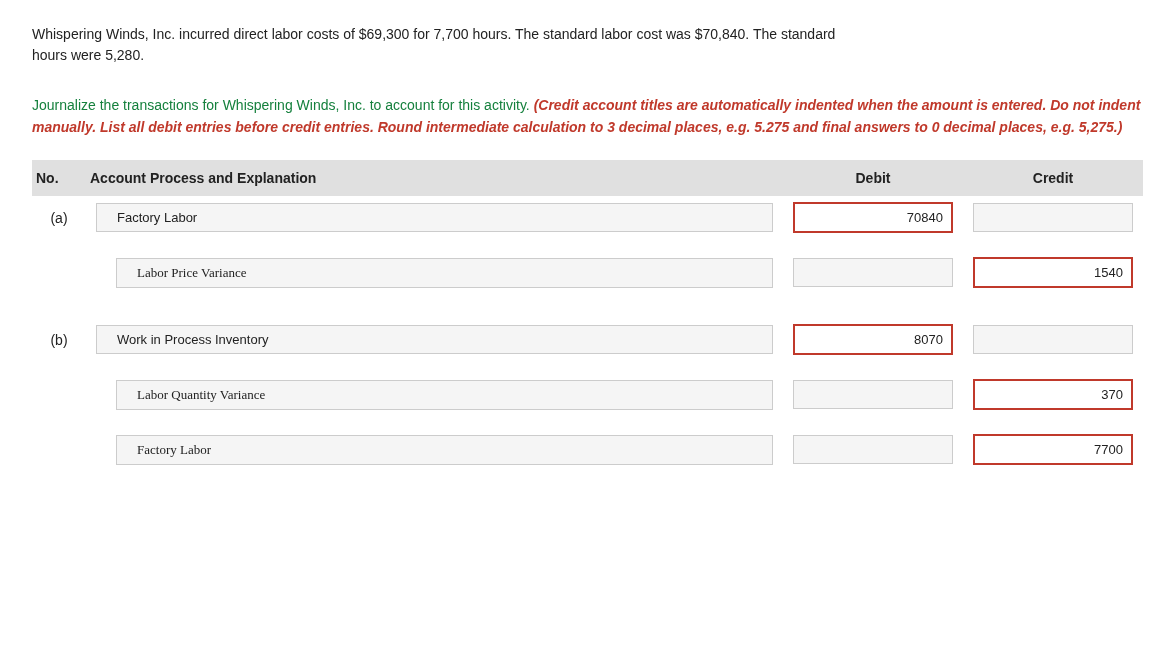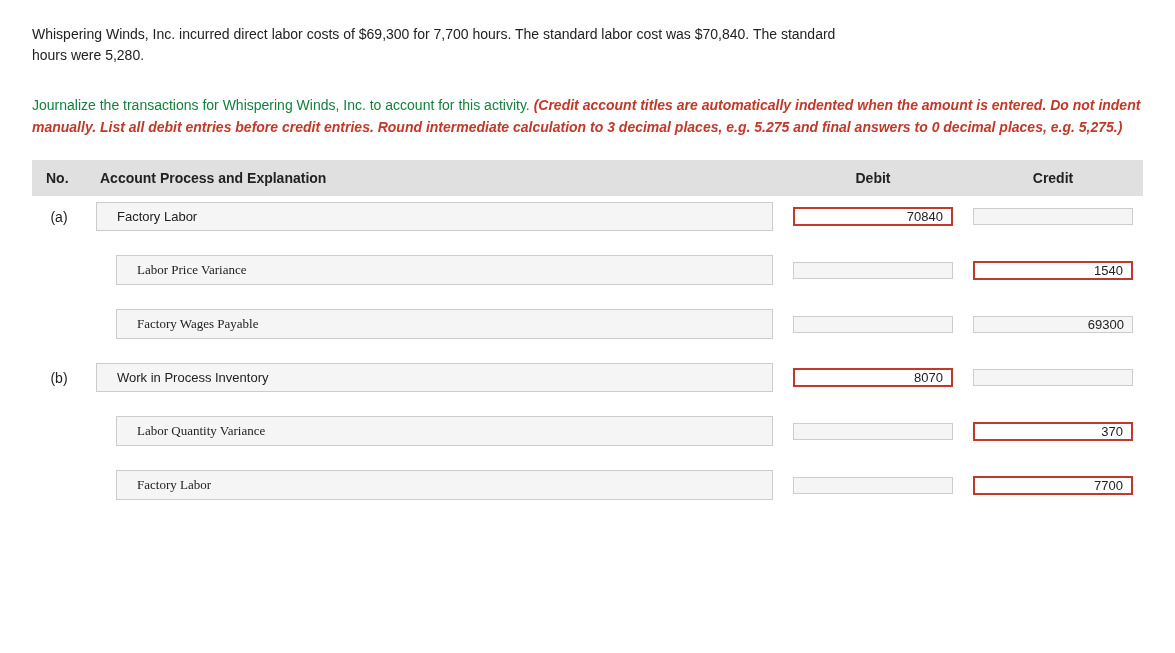--- a/index.html
+++ b/index.html
@@ -31,21 +31,21 @@
       font-style: normal;
     }
     .journal-table {
       width: 100%;
       border-collapse: collapse;
     }
     .journal-table thead tr {
       background: #e0e0e0;
     }
     .journal-table thead th {
-      padding: 10px 14px;
+      padding: 10px 4px;
       font-weight: bold;
       font-size: 14px;
       text-align: left;
       border: none;
     }
     .journal-table thead th.debit-col,
     .journal-table thead th.credit-col {
       text-align: center;
       width: 180px;
     }
@@ -77,21 +77,21 @@
       color: #222;
       outline: none;
     }
     .account-input.indented {
       margin-left: 20px;
       width: calc(100% - 20px);
       font-family: Liberation Serif, serif;
     }
     .value-input {
       width: 100%;
-      padding: 0 8px;
+      padding: 6px 8px;
       border: 1px solid #ccc;
       font-size: 13px;
       background: #f5f5f5;
       color: #222;
       text-align: right;
       outline: none;
     }
     .value-input.red-border {
       border: 2px solid #c0392b;
       background: #fff;
@@ -143,26 +143,20 @@
         <td class="account-col"><input type="text" class="account-input indented" value="Labor Price Variance" style=""></td>
         <td class="debit-col"><input type="text" class="value-input" style=""></td>
         <td class="credit-col"><input type="text" class="value-input red-border" value="1540" style=""></td>
       </tr>
       <tr class="spacer-row">
         <td></td>
         <td></td>
         <td></td>
         <td></td>
       </tr>
-      <tr>
-        <td class="no-col"><span class="row-label"></span></td>
-        <td class="account-col"><input type="text" class="account-input indented" value="Factory Wages Payable" style=""></td>
-        <td class="debit-col"><input type="text" class="value-input" style=""></td>
-        <td class="credit-col"><input type="text" class="value-input" value="69300" style=""></td>
-      </tr>
       <tr class="spacer-row">
         <td></td>
         <td></td>
         <td></td>
         <td></td>
       </tr>
       <tr>
         <td class="no-col"><span class="row-label">(b)</span></td>
         <td class="account-col"><input type="text" class="account-input" value="Work in Process Inventory" style=""></td>
         <td class="debit-col"><input type="text" class="value-input red-border" value="8070" style=""></td>

